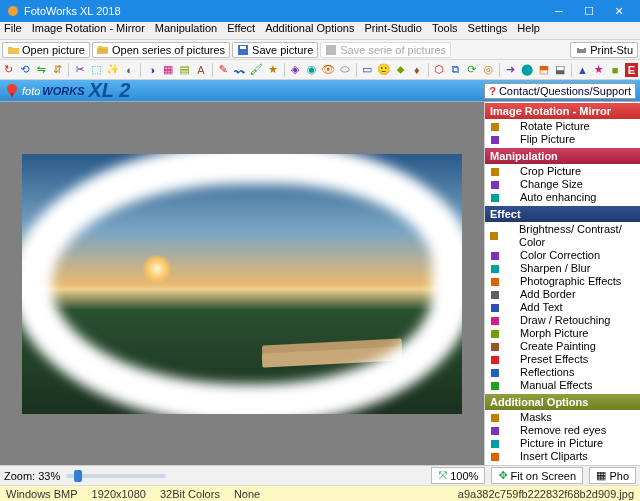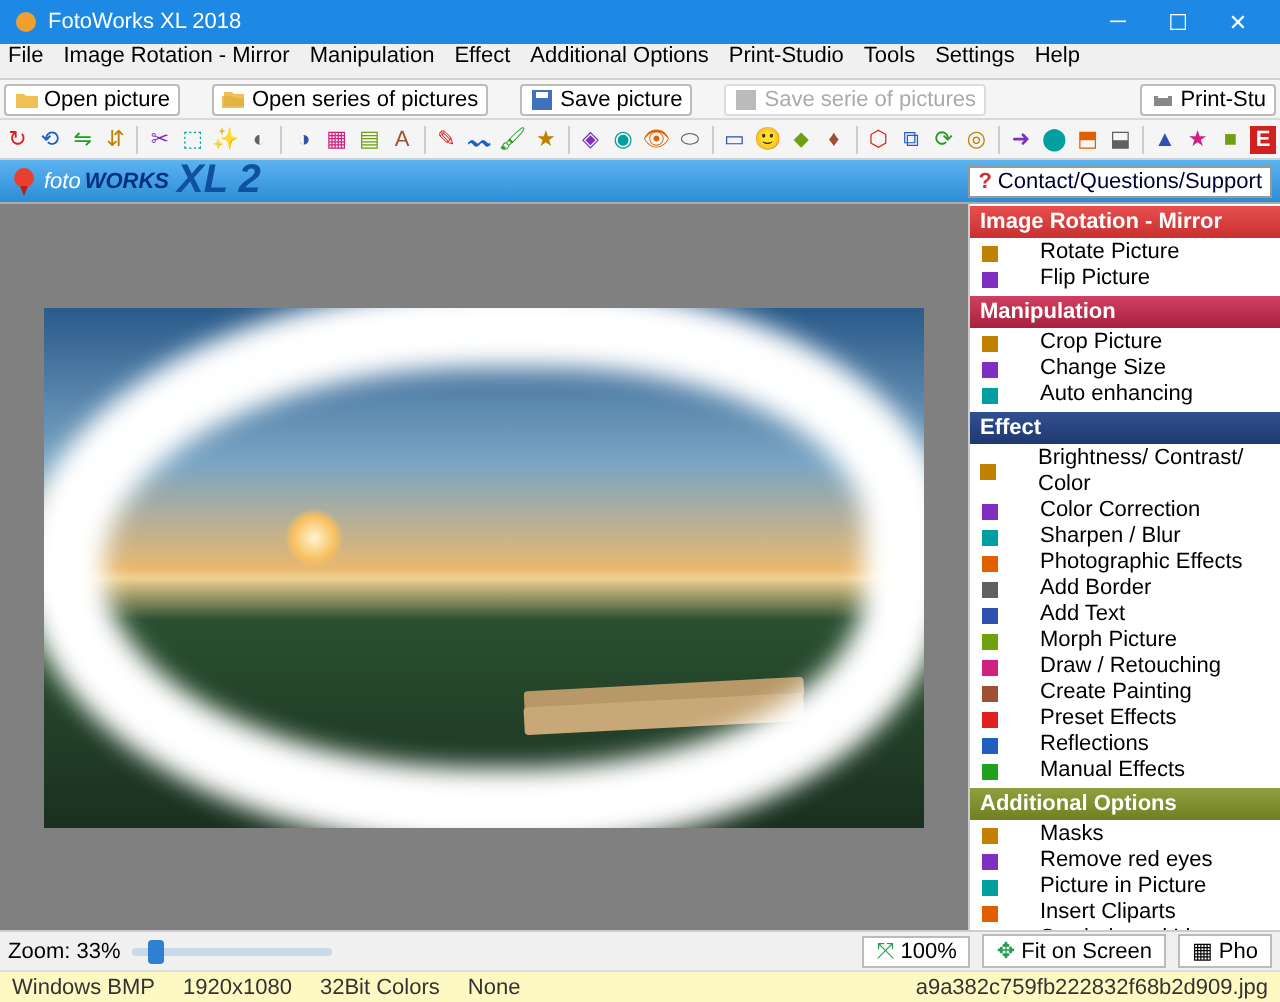--- a/index.html
+++ b/index.html
@@ -3,21 +3,21 @@
 <meta charset="utf-8">
 <style>
 * { box-sizing: border-box; margin: 0; padding: 0; font-family: Tahoma, Arial, sans-serif; font-size: 11px; }
 body { width: 640px; height: 501px; overflow: hidden; background: #fff; }
 .titlebar { background: #1e88e5; color: #fff; height: 22px; display: flex; align-items: center; padding: 0 6px; }
 .titlebar .icon { width: 14px; height: 14px; margin-right: 4px; display:inline-flex; align-items:center; justify-content:center; }
 .titlebar .fill { flex: 1; }
 .titlebar .wbtn { width: 30px; height: 22px; display: flex; align-items: center; justify-content: center; color: #fff; }
 .menubar { background: #f0f0f0; height: 18px; display: flex; align-items: flex-start; padding: 0 4px; gap: 10px; border-bottom: 1px solid #d0d0d0; }
 .menubar span { color: #000; }
-.toolbar1 { background: #f5f5f5; height: 20px; display: flex; align-items: center; padding: 0 2px; gap: 16px; border-bottom: 1px solid #d8d8d8; }
+.toolbar1 { background: #f5f5f5; height: 20px; display: flex; align-items: center; padding: 0 2px; gap: 2px; border-bottom: 1px solid #d8d8d8; }
 .tbtn { display: flex; align-items: center; gap: 3px; padding: 1px 4px; border: 1px solid #bbb; background: #fff; border-radius: 2px; font-size: 10px; }
 .tbtn.disabled { color: #aaa; border-color: #ddd; }
 .micon { width: 12px; height: 12px; display: inline-flex; align-items: center; justify-content: center; }
 .toolbar2 { background: #f5f5f5; height: 20px; display: flex; align-items: center; padding: 0 2px; gap: 3px; border-bottom: 1px solid #d0d0d0; overflow: hidden; }
 .tic { width: 14px; height: 14px; display: inline-flex; align-items: center; justify-content: center; border: 1px solid transparent; }
 .sep { width: 1px; height: 14px; background: #ccc; margin: 0 1px; }
 .brandbar { height: 22px; display: flex; align-items: center; background: linear-gradient(#5bb3f0,#2d8dd6); color: #003; padding: 0 4px; border-bottom: 1px solid #aaa; }
 .brandbar .logo { height: 18px; display: flex; align-items: center; gap: 2px; font-weight: bold; font-style: italic; font-size: 14px; }
 .brandbar .fill { flex: 1; }
 .supportbtn { background: #fff; border: 1px solid #999; padding: 1px 4px; display: flex; align-items: center; gap: 3px; font-size: 10px; }
@@ -293,32 +293,32 @@
           <span class="bull">
             <svg width="10" height="10">
               <rect x="1" y="1" width="8" height="8" fill="#3050b0"></rect>
             </svg>
           </span>
           <span>Add Text</span>
         </div>
         <div class="item">
           <span class="bull">
             <svg width="10" height="10">
+              <rect x="1" y="1" width="8" height="8" fill="#d02080"></rect>
+            </svg>
+          </span>
+          <span>Draw / Retouching</span>
+        </div>
+        <div class="item">
+          <span class="bull">
+            <svg width="10" height="10">
               <rect x="1" y="1" width="8" height="8" fill="#70a010"></rect>
             </svg>
           </span>
           <span>Morph Picture</span>
-        </div>
-        <div class="item">
-          <span class="bull">
-            <svg width="10" height="10">
-              <rect x="1" y="1" width="8" height="8" fill="#d02080"></rect>
-            </svg>
-          </span>
-          <span>Draw / Retouching</span>
         </div>
         <div class="item">
           <span class="bull">
             <svg width="10" height="10">
               <rect x="1" y="1" width="8" height="8" fill="#a05030"></rect>
             </svg>
           </span>
           <span>Create Painting</span>
         </div>
         <div class="item">

